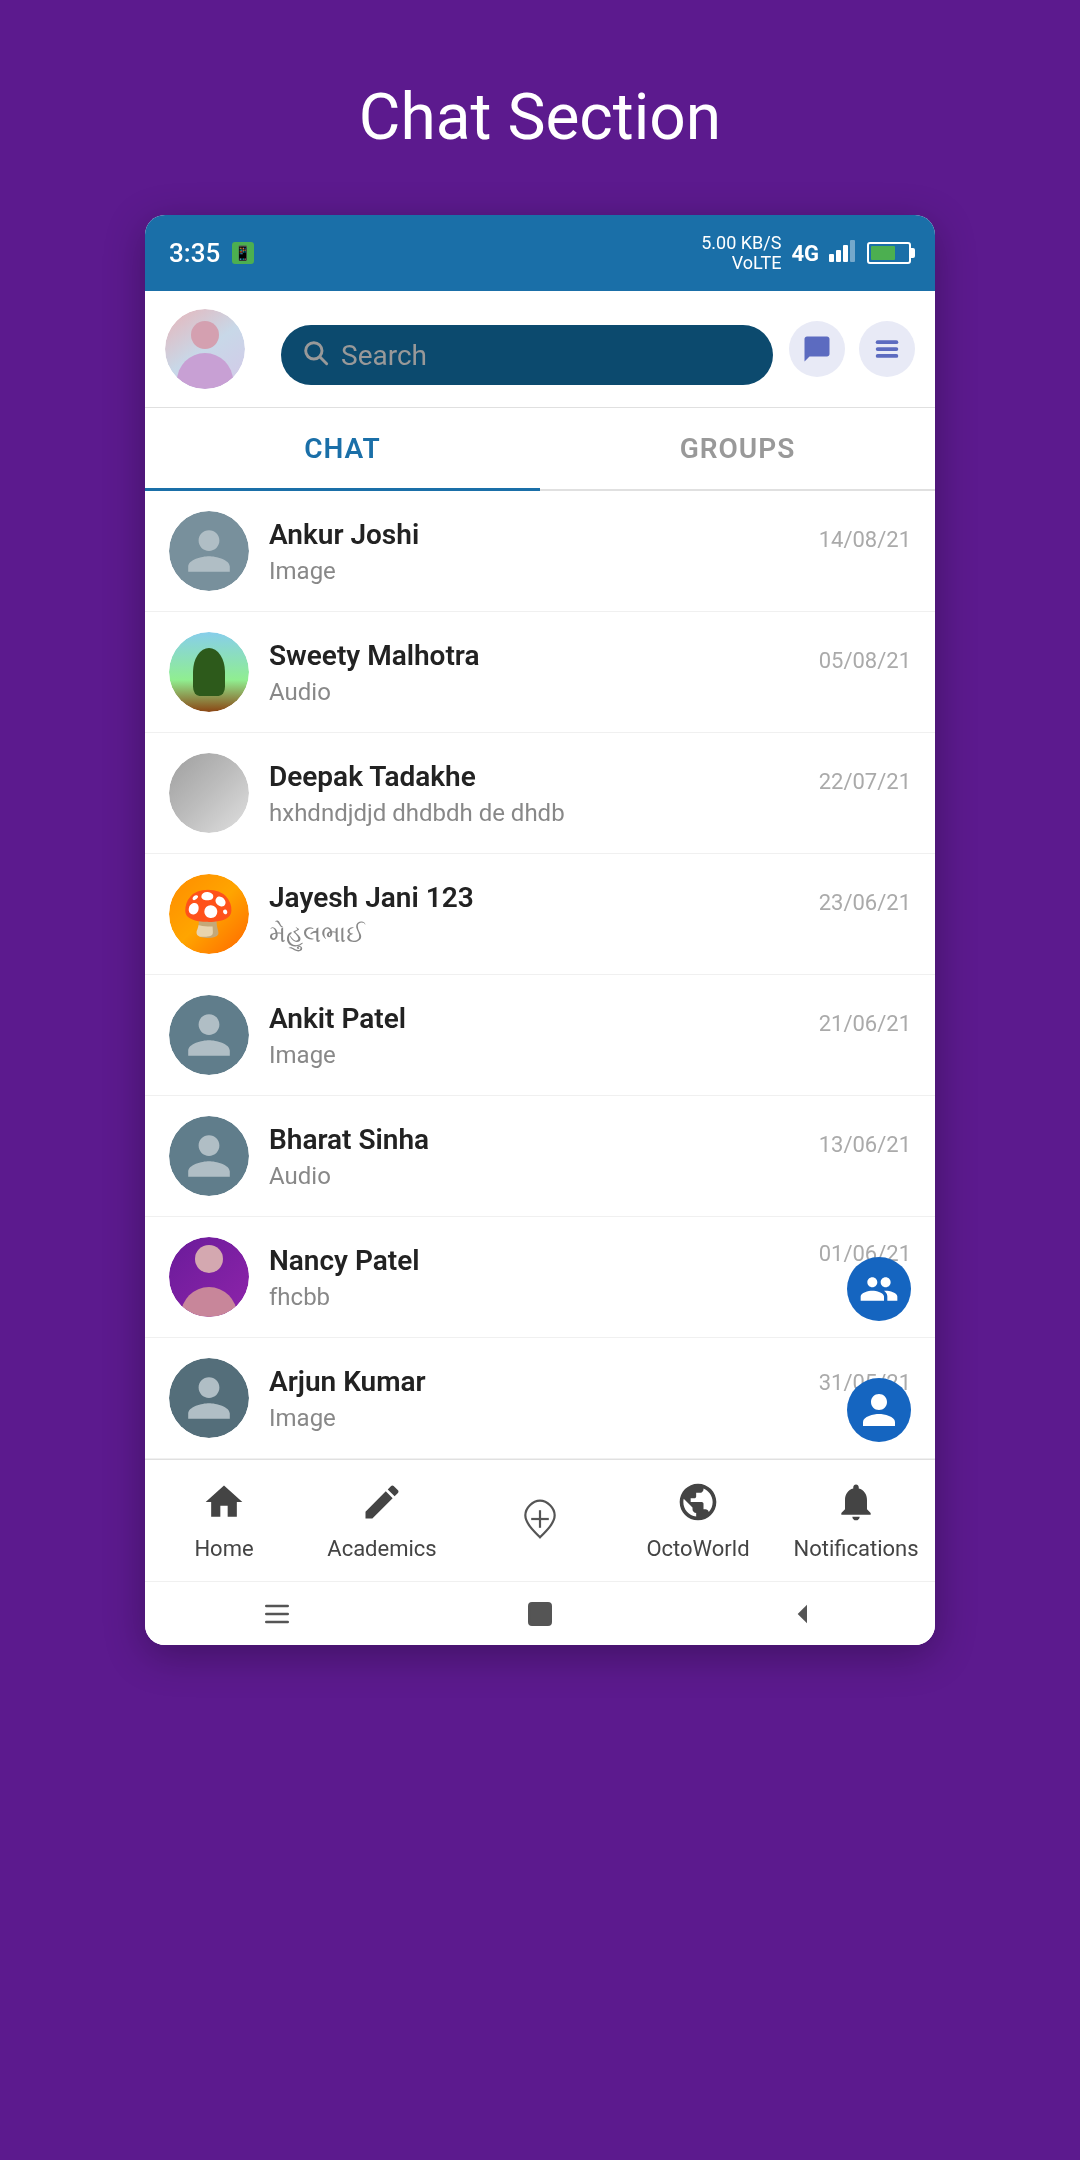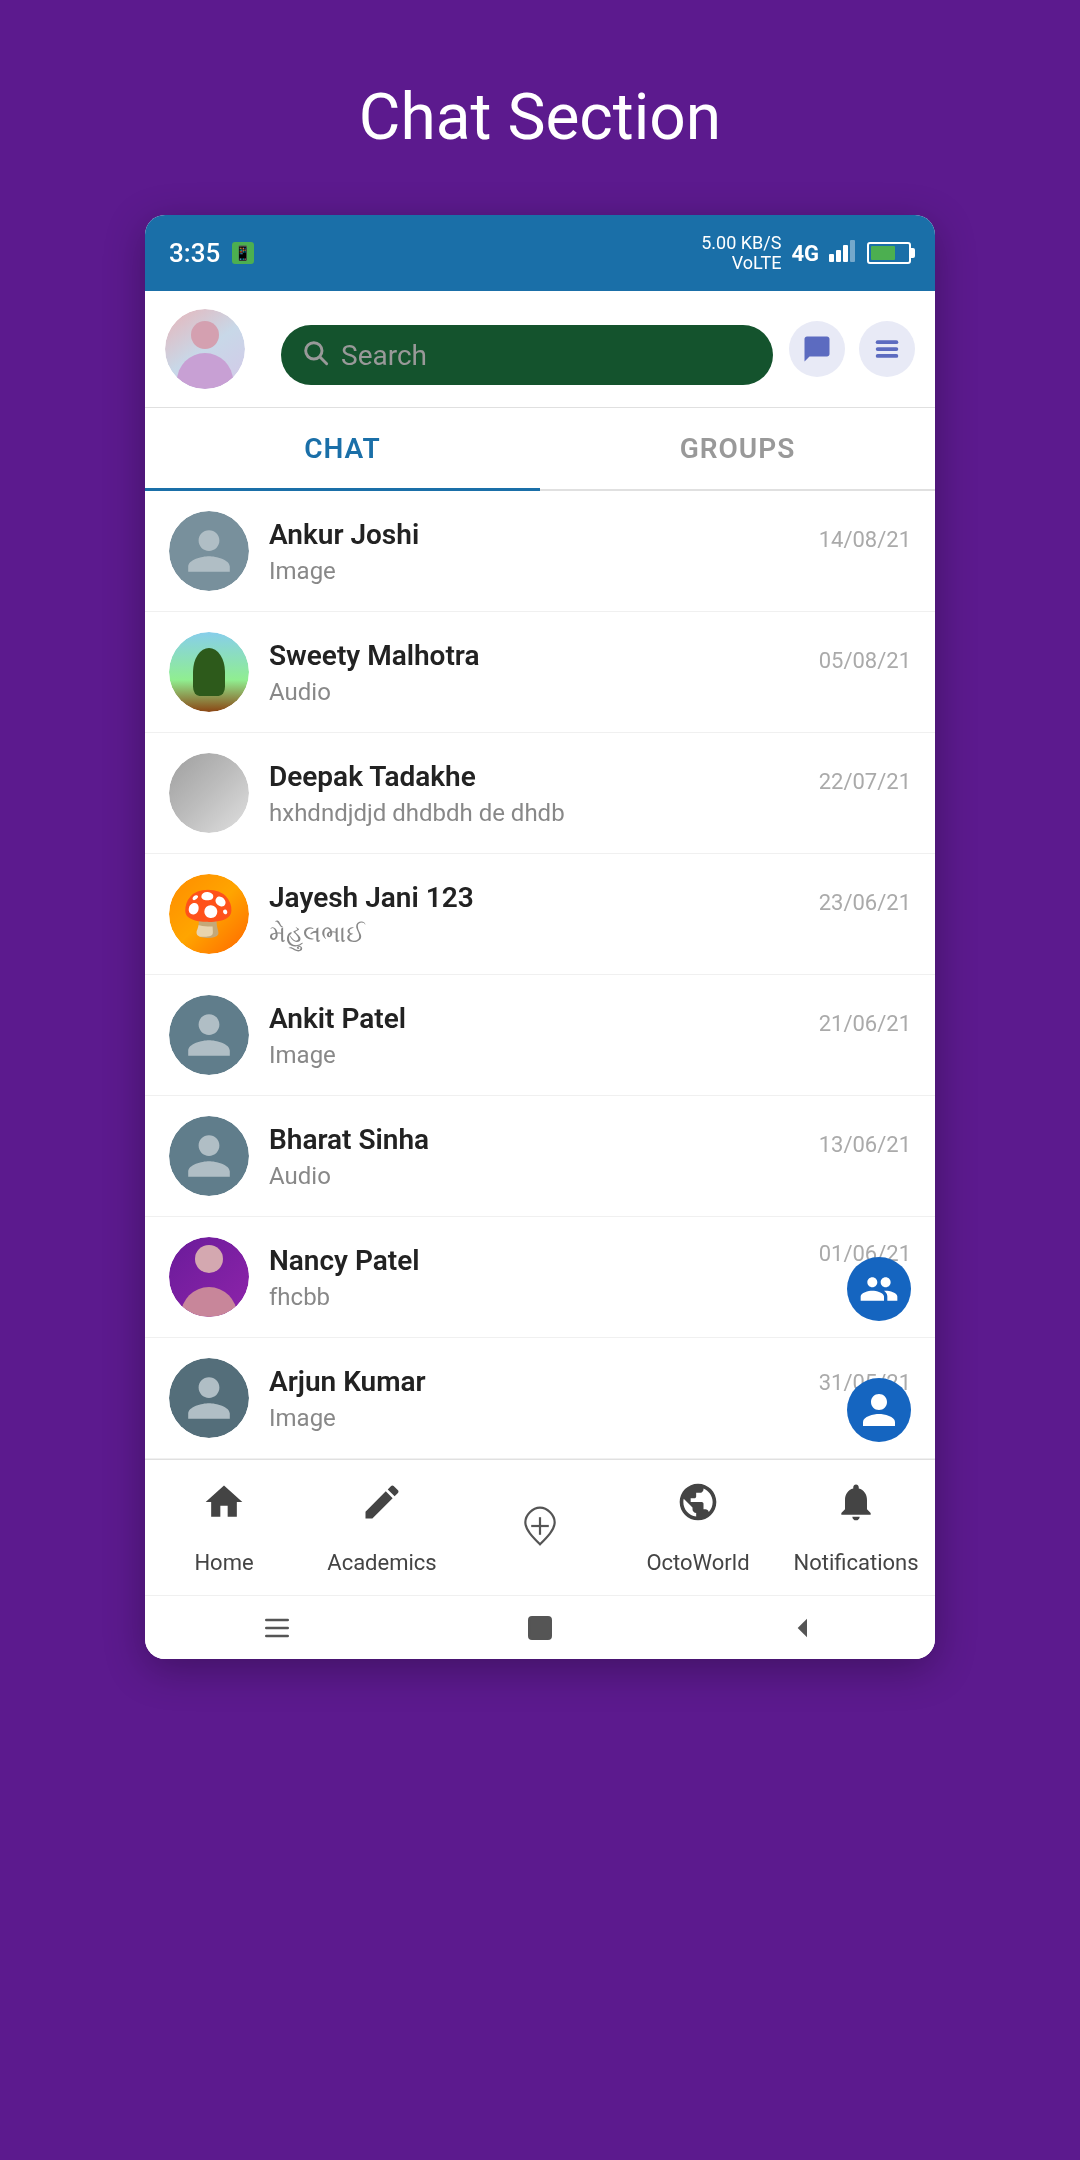--- a/index.html
+++ b/index.html
@@ -104,21 +104,21 @@
     }
     .person-avatar svg {
       width: 65%;
       height: 65%;
       fill: #b0bec5;
     }
 
     .search-bar {
       flex: 1;
       height: 60px;
-      background: #14532d;
+      background: #0c4a6e;
       border-radius: 30px;
       display: flex;
       align-items: center;
       padding: 0 20px;
       gap: 12px;
       border: none;
       cursor: text;
       margin-top: 12px;
     }
     .search-icon-svg {
@@ -250,21 +250,21 @@
       align-items: center;
       justify-content: space-around;
       padding: 16px 0 20px;
       border-top: 1px solid #e0e0e0;
       background: white;
     }
     .nav-item {
       display: flex;
       flex-direction: column;
       align-items: center;
-      gap: 22px;
+      gap: 8px;
       cursor: pointer;
       flex: 1;
     }
     .nav-icon {
       width: 52px;
       height: 52px;
       display: flex;
       align-items: center;
       justify-content: center;
     }

